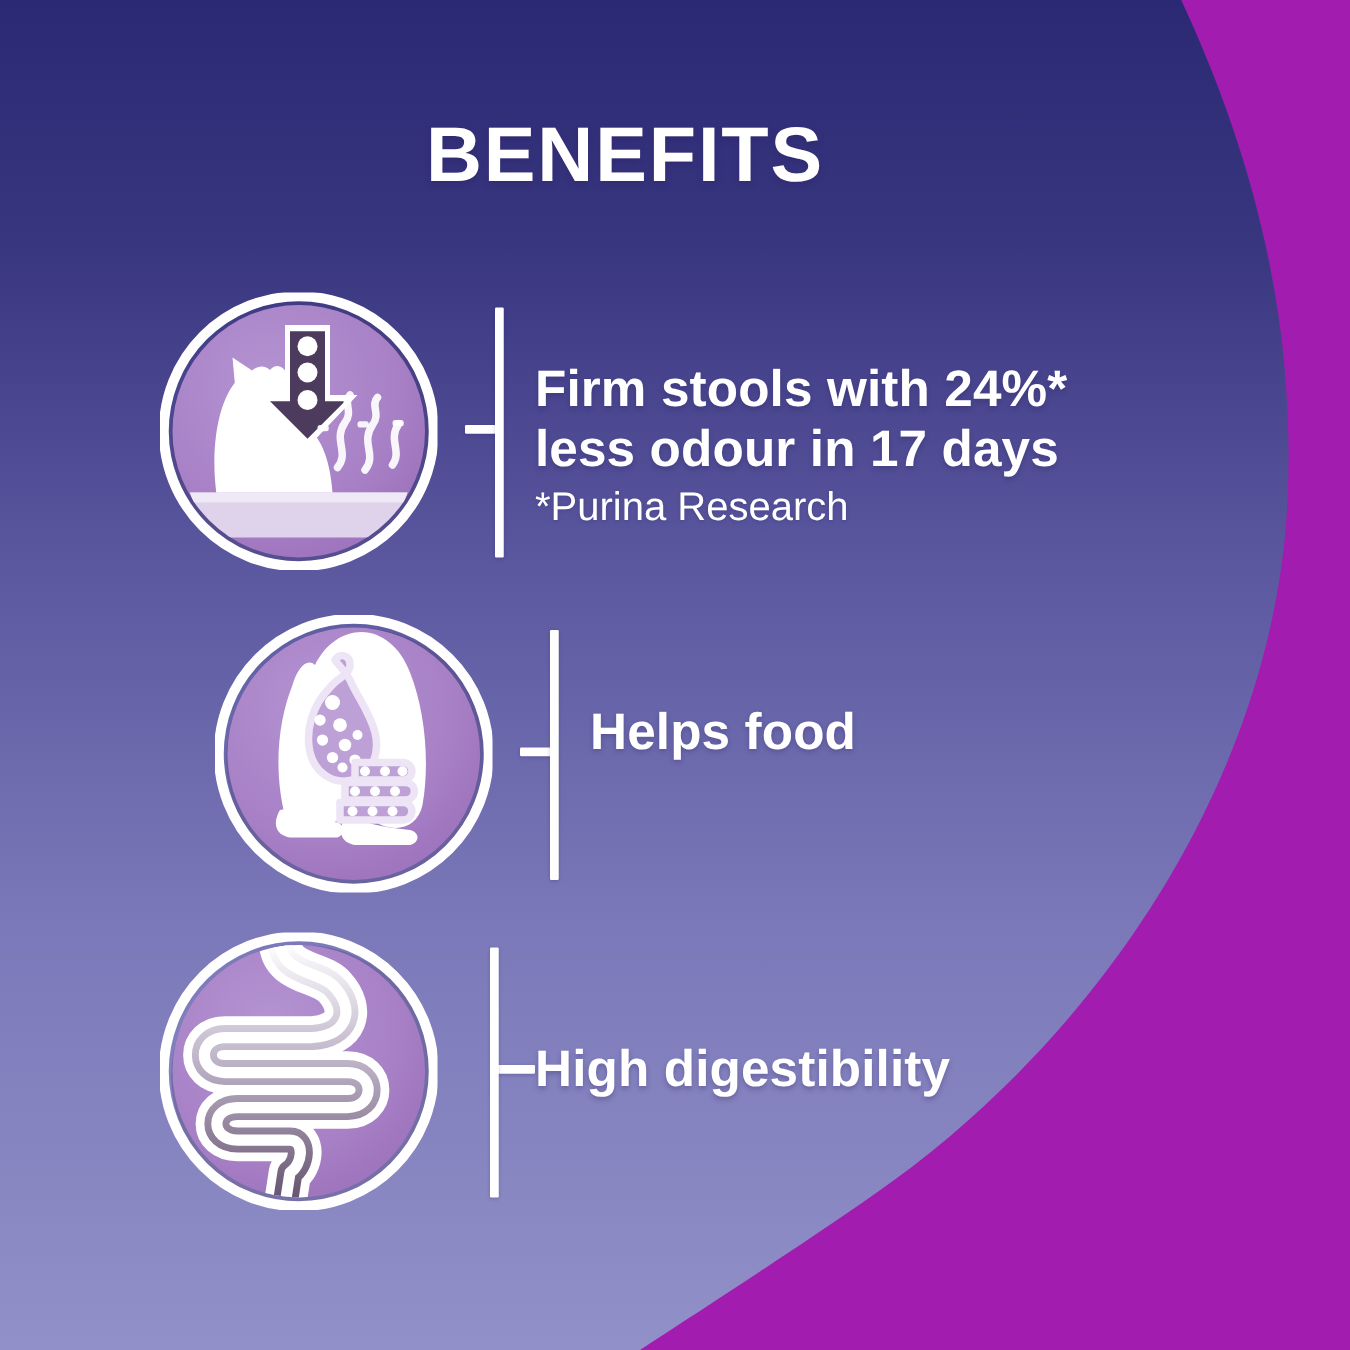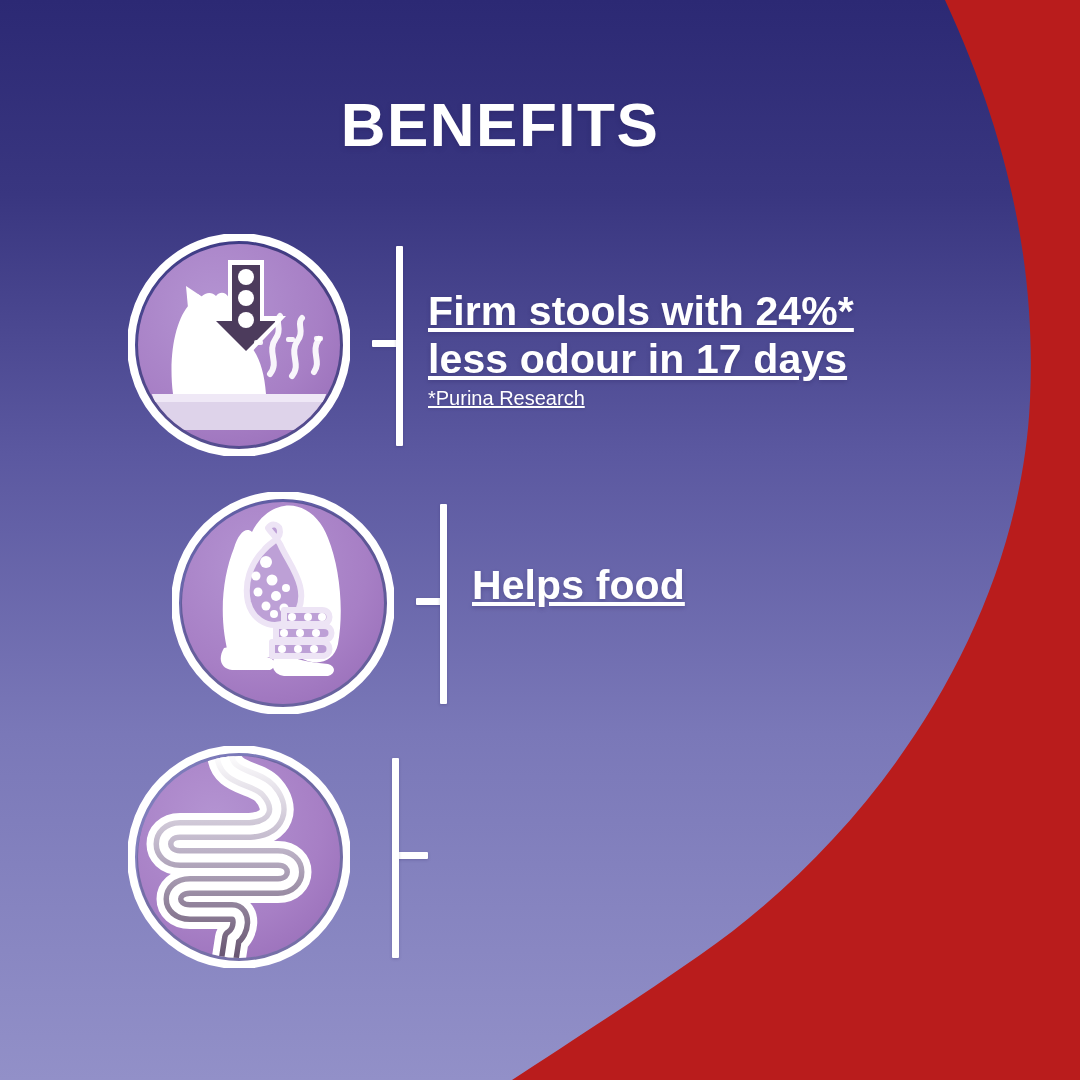--- a/index.html
+++ b/index.html
@@ -6,21 +6,21 @@
   * { margin:0; padding:0; box-sizing:border-box; }
   html, body {
     width:1080px; height:1080px;
     background:#ffffff;
     font-family:"Liberation Sans", sans-serif;
     overflow:hidden;
   }
   #stage {
     position:relative;
     width:1080px; height:1080px;
-    background:#b91c1c;
+    background:#a21caf;
   }
 
   
   #bg-shape {
     position:absolute;
     left:0; top:0;
     width:1080px; height:1080px;
   }
 
   
@@ -78,32 +78,31 @@
     box-shadow:0 1px 3px rgba(40,32,90,.25);
   }
   #row-3 .divider .tick { left:24px; width:32px; }
   #row-3 .divider .vline { left:20px; }
 
   .benefit-text {
     position:absolute;
     left:428px;
     width:540px;
     color:#ffffff;
-    text-decoration:underline;
   }
   .benefit-text .headline {
     font-size:41px;
     font-weight:bold;
     line-height:1.16;
     letter-spacing:0.1px;
     text-shadow:0 2px 4px rgba(40,32,90,.30);
   }
   .benefit-text .note {
     margin-top:4px;
-    font-size:20px;
+    font-size:32px;
     font-weight:normal;
     line-height:1.15;
     text-shadow:0 1px 3px rgba(40,32,90,.25);
   }
   #row-1 .benefit-text { top:56px; }
   #row-2 .benefit-text { top:72px; }
   #row-3 .benefit-text { top:88px; }
 </style>
 </head>
 <body>
@@ -347,15 +346,20 @@
           </g>
         </g>
       </svg>
     </div>
 
     <div class="divider">
       <div class="tick"></div>
       <div class="vline"></div>
     </div>
 
+    <div class="benefit-text">
+      <div class="headline">
+        <div>High digestibility</div>
+      </div>
+    </div>
   </div>
 
 </div>
 
 </body></html>

